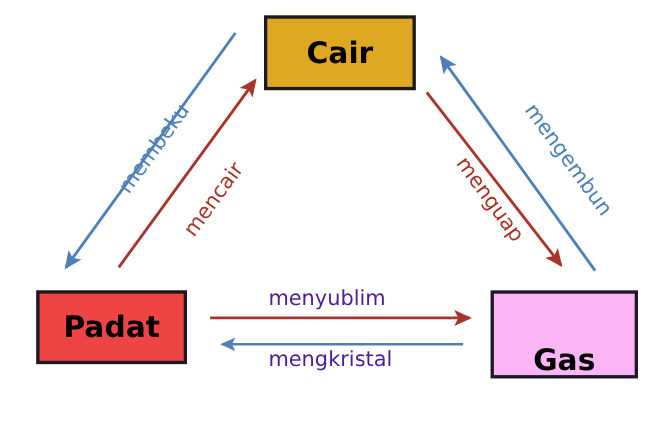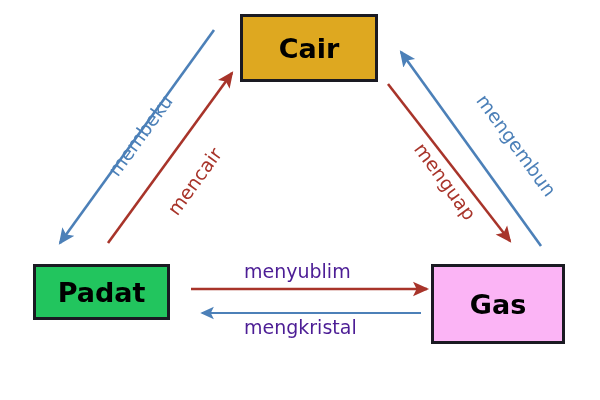--- a/index.html
+++ b/index.html
@@ -36,26 +36,27 @@
     font-size: 27px;
     color: #000000;
     letter-spacing: 0px;
     line-height: 1;
   }
   #box-cair {
     left: 240px; top: 14px; width: 138px; height: 68px;
     background: #DEA820;
   }
   #box-padat {
-    left: 33px; top: 264px; width: 137px; height: 56px;
-    background: #22c55e;
+    left: 33px; top: 264px; width: 137px; height: 67px;
+    background: #ef4444;
   }
   #box-gas {
-    left: 431px; top: 264px; width: 134px; height: 80px;
+    left: 446px; top: 264px; width: 134px; height: 80px;
     background: #FBB4F5;
+    align-items: flex-end;
   }
   .edge-label {
     position: absolute;
     font-family: "DejaVu Sans", "Liberation Sans", sans-serif;
     font-size: 19px;
     white-space: nowrap;
     transform-origin: 50% 50%;
     line-height: 1;
   }
 </style>

